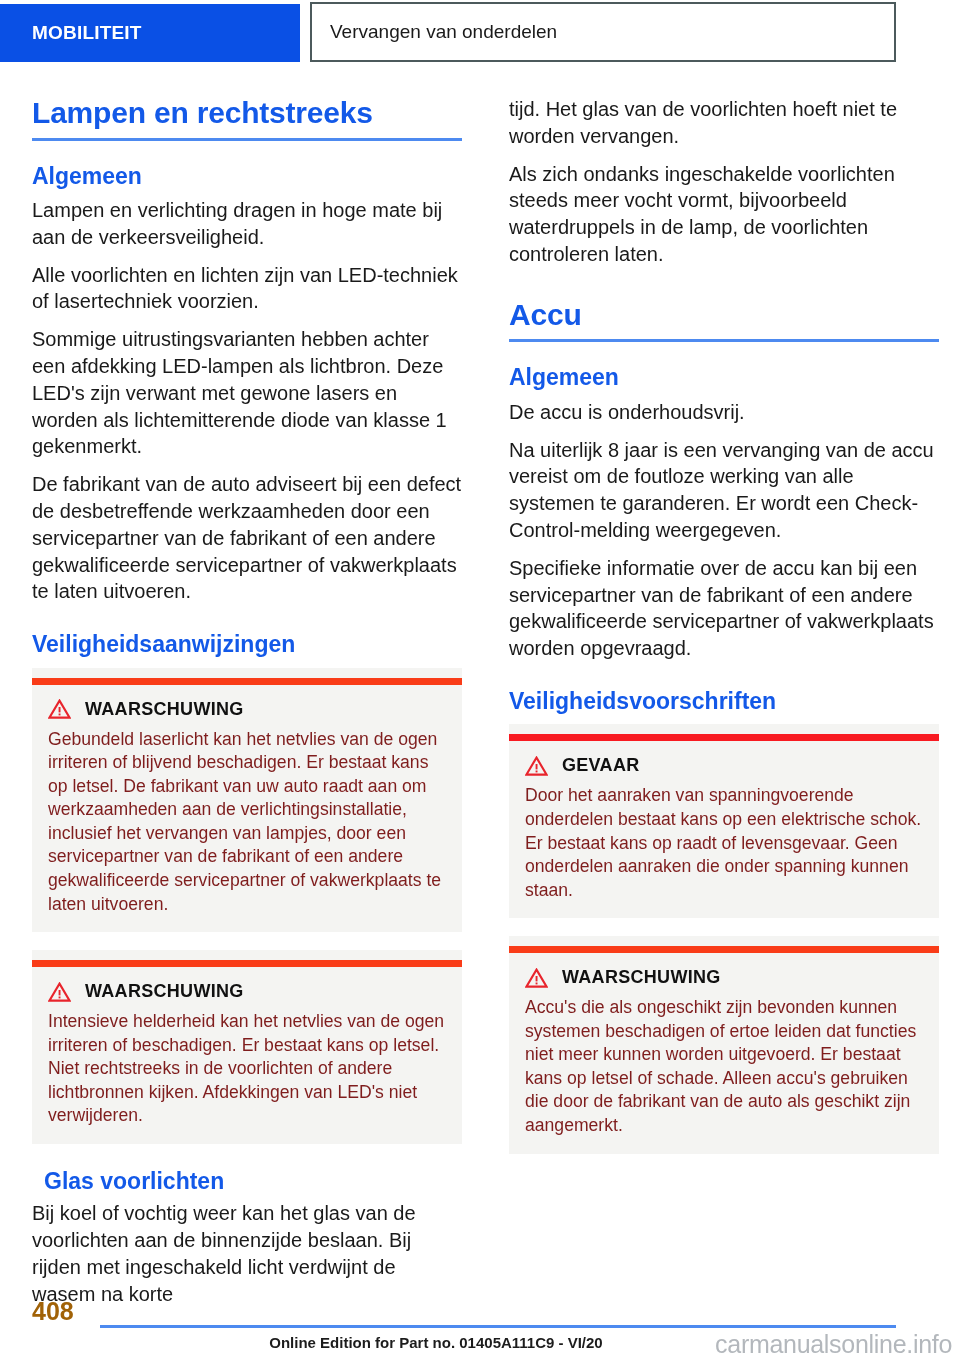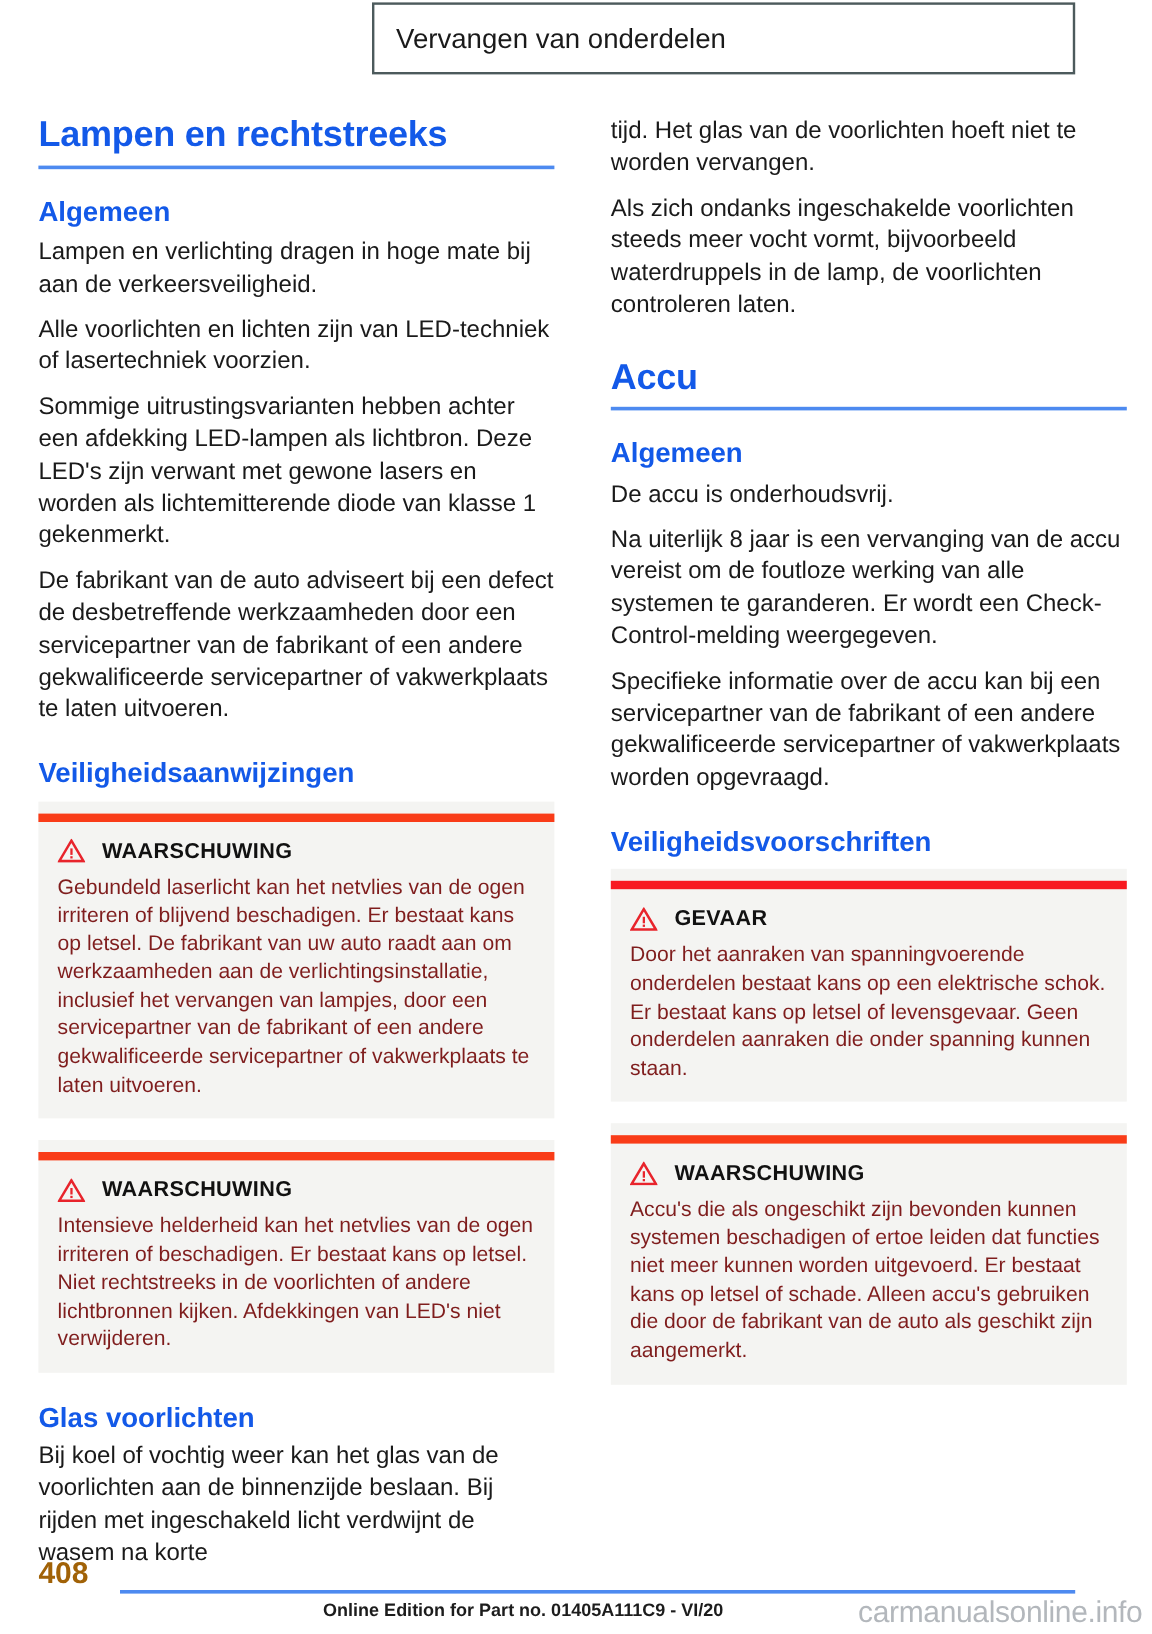--- a/index.html
+++ b/index.html
@@ -47,21 +47,21 @@
     top: 2px;
     width: 586px;
     height: 60px;
     border: 2px solid #4c5a5c;
     background: #ffffff;
     box-sizing: border-box;
     display: flex;
     align-items: center;
   }
   .header-box-label {
-    font-size: 23px;
+    font-size: 19px;
     color: #1a1a1a;
     margin-left: 18px;
   }
 
   
   .content {
     position: absolute;
     top: 96px;
     left: 0;
     width: 960px;
@@ -94,21 +94,21 @@
     font-weight: bold;
     color: #1359e8;
     margin: 0 0 8px 0;
     line-height: 1.15;
   }
   h2.section-title.spaced { margin-top: 26px; }
   h3.sub-title {
     font-size: 23px;
     font-weight: bold;
     color: #1359e8;
-    margin: 24px 0 6px 0;
+    margin: 24px 0 6px 12px;
     line-height: 1.15;
   }
 
   
   p.body {
     font-size: 20px;
     line-height: 1.34;
     margin: 0 0 11px 0;
     color: #1a1a1a;
   }
@@ -187,20 +187,23 @@
     font-size: 25px;
     color: #9aa0a6;
     opacity: 0.75;
     letter-spacing: -0.3px;
   }
 </style>
 </head>
 <body>
 
 <div class="page-header">
+  <div class="header-tab">
+    <span class="header-tab-label">MOBILITEIT</span>
+  </div>
   <div class="header-box">
     <span class="header-box-label">Vervangen van onderdelen</span>
   </div>
 </div>
 
 <div class="content">
 
   <div class="col col-left">
 
     <h1 class="chapter-title">Lampen en rechtstreeks</h1>
@@ -274,21 +277,21 @@
         <div class="notice-head">
           <span>
             <svg width="23" height="20" viewBox="0 0 23 20">
               <path d="M11.5 1.6 L21.6 18.6 L1.4 18.6 Z" fill="none" stroke="#e8242c" stroke-width="2.1" stroke-linejoin="miter"></path>
               <rect x="10.6" y="8.0" width="1.9" height="5.4" fill="#e8242c"></rect>
               <rect x="10.6" y="14.5" width="1.9" height="1.9" fill="#e8242c"></rect>
             </svg>
           </span>
           <span class="notice-title">GEVAAR</span>
         </div>
-        <p class="notice-text">Door het aanraken van spanningvoerende onderdelen bestaat kans op een elektrische schok. Er bestaat kans op letsel of levensgevaar. Geen onderdelen aanraken die onder spanning kunnen staan.</p>
+        <p class="notice-text">Door het aanraken van spanningvoerende onderdelen bestaat kans op een elektrische schok. Er bestaat kans op raadt of levensgevaar. Geen onderdelen aanraken die onder spanning kunnen staan.</p>
       </div>
     </div>
 
     <div class="notice">
       <div class="notice-bar warn"></div>
       <div class="notice-inner">
         <div class="notice-head">
           <span>
             <svg width="23" height="20" viewBox="0 0 23 20">
               <path d="M11.5 1.6 L21.6 18.6 L1.4 18.6 Z" fill="none" stroke="#e8242c" stroke-width="2.1" stroke-linejoin="miter"></path>

